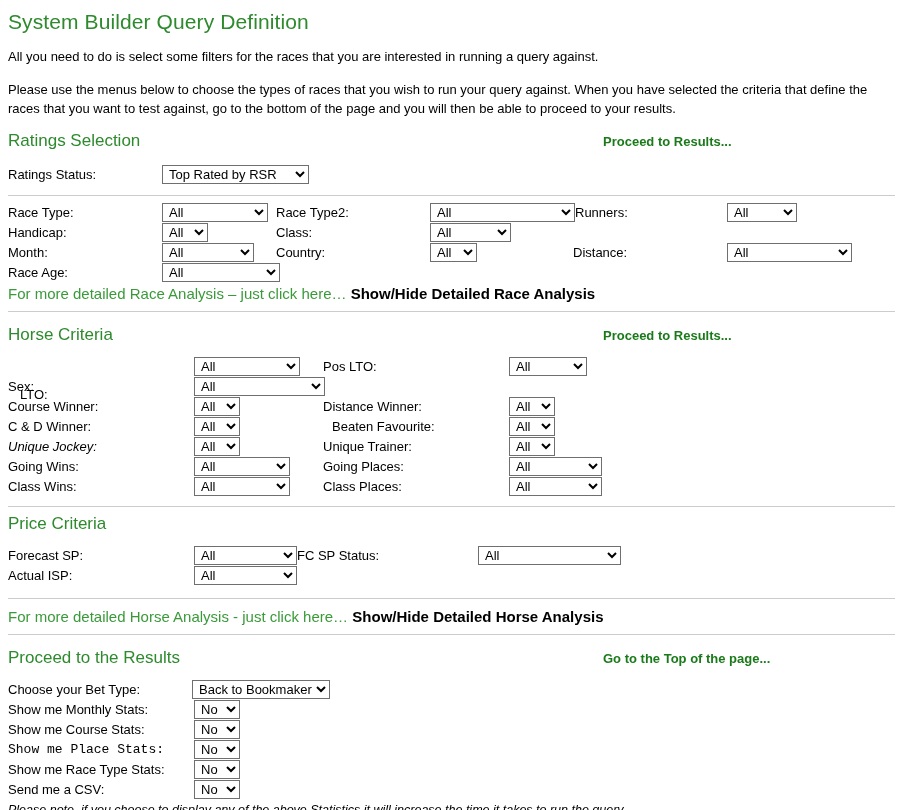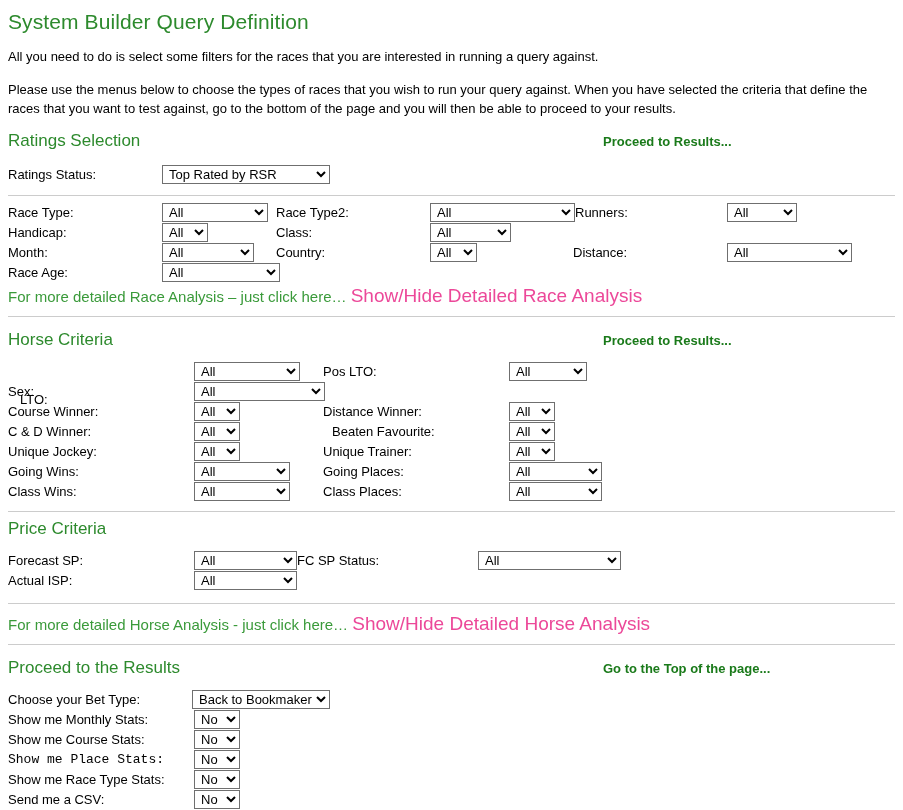--- a/index.html
+++ b/index.html
@@ -102,23 +102,23 @@
     appearance: menulist;
   }
   .analysis-line {
     color: #3a9a3a;
     font-size: 15px;
     margin: 0;
     padding: 2px 0 3px 0;
     white-space: nowrap;
   }
   .analysis-line .strong-link {
-    color: #ec4899;
-    font-weight: normal;
-    font-size: 19px;
+    color: #000000;
+    font-weight: bold;
+    font-size: 15px;
     text-decoration: none;
     cursor: pointer;
   }
   .note {
     font-style: italic;
     font-size: 12.5px;
     color: #000;
     margin: 3px 0 0 0;
   }
   .spacer-sm { height: 6px; }
@@ -135,21 +135,21 @@
   <p class="intro second">Please use the menus below to choose the types of races that you wish to run your query against. When you have selected the criteria that define the races that you want to test against, go to the bottom of the page and you will then be able to proceed to your results.</p>
 
   <div class="section-head">
     <h2 class="section-title">Ratings Selection</h2>
     <a class="proceed-link">Proceed to Results...</a>
   </div>
 
   <div class="form-grid">
     <div class="row" style="height:26px;">
       <span class="lbl" style="left:0px;top:2px;">Ratings Status:</span>
-      <select style="left:154px;top:2px;width:168px;">
+      <select style="left:154px;top:2px;width:147px;">
         <option>Top Rated by RSR</option>
       </select>
     </div>
   </div>
 
   <hr class="rule">
 
   <div class="form-grid">
 
     <div class="row">
@@ -251,21 +251,21 @@
       <select style="left:186px;width:46px;">
         <option>All</option>
       </select>
       <span class="lbl" style="left:300px;margin-left:24px;">Beaten Favourite:</span>
       <select style="left:501px;width:46px;">
         <option>All</option>
       </select>
     </div>
 
     <div class="row">
-      <span class="lbl" style="left:0px;">Unique Jockey:</span>
+      <span class="lbl" style="left:0px;font-style:italic;">Unique Jockey:</span>
       <select style="left:186px;width:46px;">
         <option>All</option>
       </select>
       <span class="lbl" style="left:315px;">Unique Trainer:</span>
       <select style="left:501px;width:46px;">
         <option>All</option>
       </select>
     </div>
 
     <div class="row">

